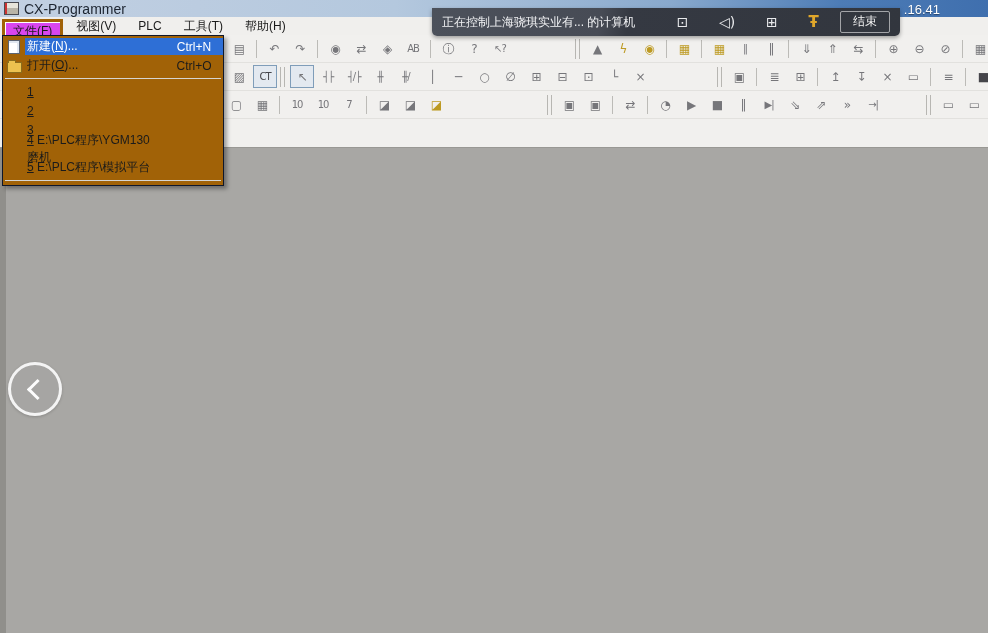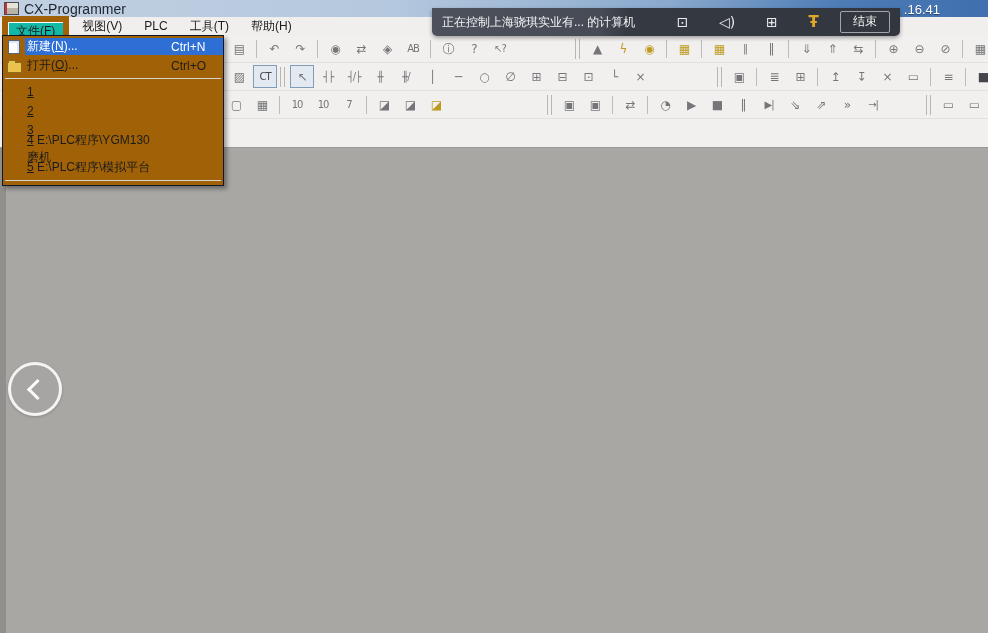--- a/index.html
+++ b/index.html
@@ -12,21 +12,21 @@
     display:flex;align-items:center;border-bottom:1px solid #7b8ba0;}
   .app-icon{width:13px;height:11px;margin:0 5px 0 4px;
     background:linear-gradient(180deg,#e8e4da 0 45%,#b9b4a8 45% 100%);
     border:1px solid #4a4a52;box-shadow:inset 2px 0 0 #c33;}
   .title-text{font-size:14px;color:#1c2430;}
   .title-ip{position:absolute;right:48px;top:2px;color:#fff;font-size:13px;text-shadow:0 1px 1px rgba(0,0,0,.4);}
   
   .menubar{position:absolute;left:0;top:17px;width:988px;height:18px;background:#f0efed;
     border-bottom:1px solid #d8d7d4;display:flex;align-items:center;}
   .menu-item{padding:1px 8px;margin:0 2px;color:#1b1b1b;cursor:default;border:1px solid transparent;}
-  .menu-item.active{border:6px solid #a16207;background:#14b8a6;
+  .menu-item.active{border:3px solid #a16207;background:#d946ef;
     box-shadow:inset 1px 1px 0 #ffffff;margin-top:11px;}
   
   .dock{position:absolute;left:0;top:35px;width:988px;height:112px;background:#f1f0ee;
     border-bottom:1px solid #999894;}
   .tb-row{position:relative;height:27px;display:flex;align-items:center;white-space:nowrap;
     border-bottom:1px solid #e2e1de;}
   .tb-row-1{padding-left:226px;}
   .tb-row-2{padding-left:226px;}
   .tb-row-3{padding-left:223px;}
   .tb-btn{width:22px;height:21px;margin:0 1px;display:inline-flex;align-items:center;justify-content:center;
@@ -45,21 +45,21 @@
   .workspace{position:absolute;left:0;top:148px;width:988px;height:485px;background:#a8a7a4;}
   .left-edge{position:absolute;left:0;top:148px;width:6px;height:485px;background:#908f8b;}
   
   .dropdown{position:absolute;left:2px;top:35px;width:220px;background:#a16207;
     border:1px solid #0f172a;box-shadow:3px 3px 4px rgba(0,0,0,.35);padding:1px 0;}
   .mi{display:flex;align-items:center;height:19px;}
   .mi .ic{width:22px;display:flex;align-items:center;justify-content:center;flex:0 0 auto;}
   .mi .body{flex:1;display:flex;align-items:center;justify-content:space-between;
     height:17px;padding:0 6px 0 2px;}
   .mi.hl .body{background:#2e6fd6;color:#fff;}
-  .mi .sc{min-width:46px;text-align:left;padding-left:14px;}
+  .mi .sc{min-width:46px;text-align:center;padding-left:14px;}
   .mi-sep{height:1px;background:#d6d5d2;margin:3px 2px;}
   .mi u{text-decoration:underline;}
   .ic-newdoc{width:10px;height:12px;background:#fff;border:1px solid #5a6372;
     box-shadow:inset -2px 2px 0 #dfe6ef;}
   .ic-folder{width:13px;height:9px;background:#ecc24f;border:1px solid #8a6d1d;position:relative;margin-top:3px;}
   .ic-folder:before{content:"";position:absolute;left:0;top:-3px;width:6px;height:2px;
     background:#ecc24f;border:1px solid #8a6d1d;border-bottom:none;}
   
   .banner{position:absolute;left:432px;top:8px;width:468px;height:28px;
     background:linear-gradient(100deg,#4c515b 0%,#474b55 36%,#353942 42%,#32363e 100%);

